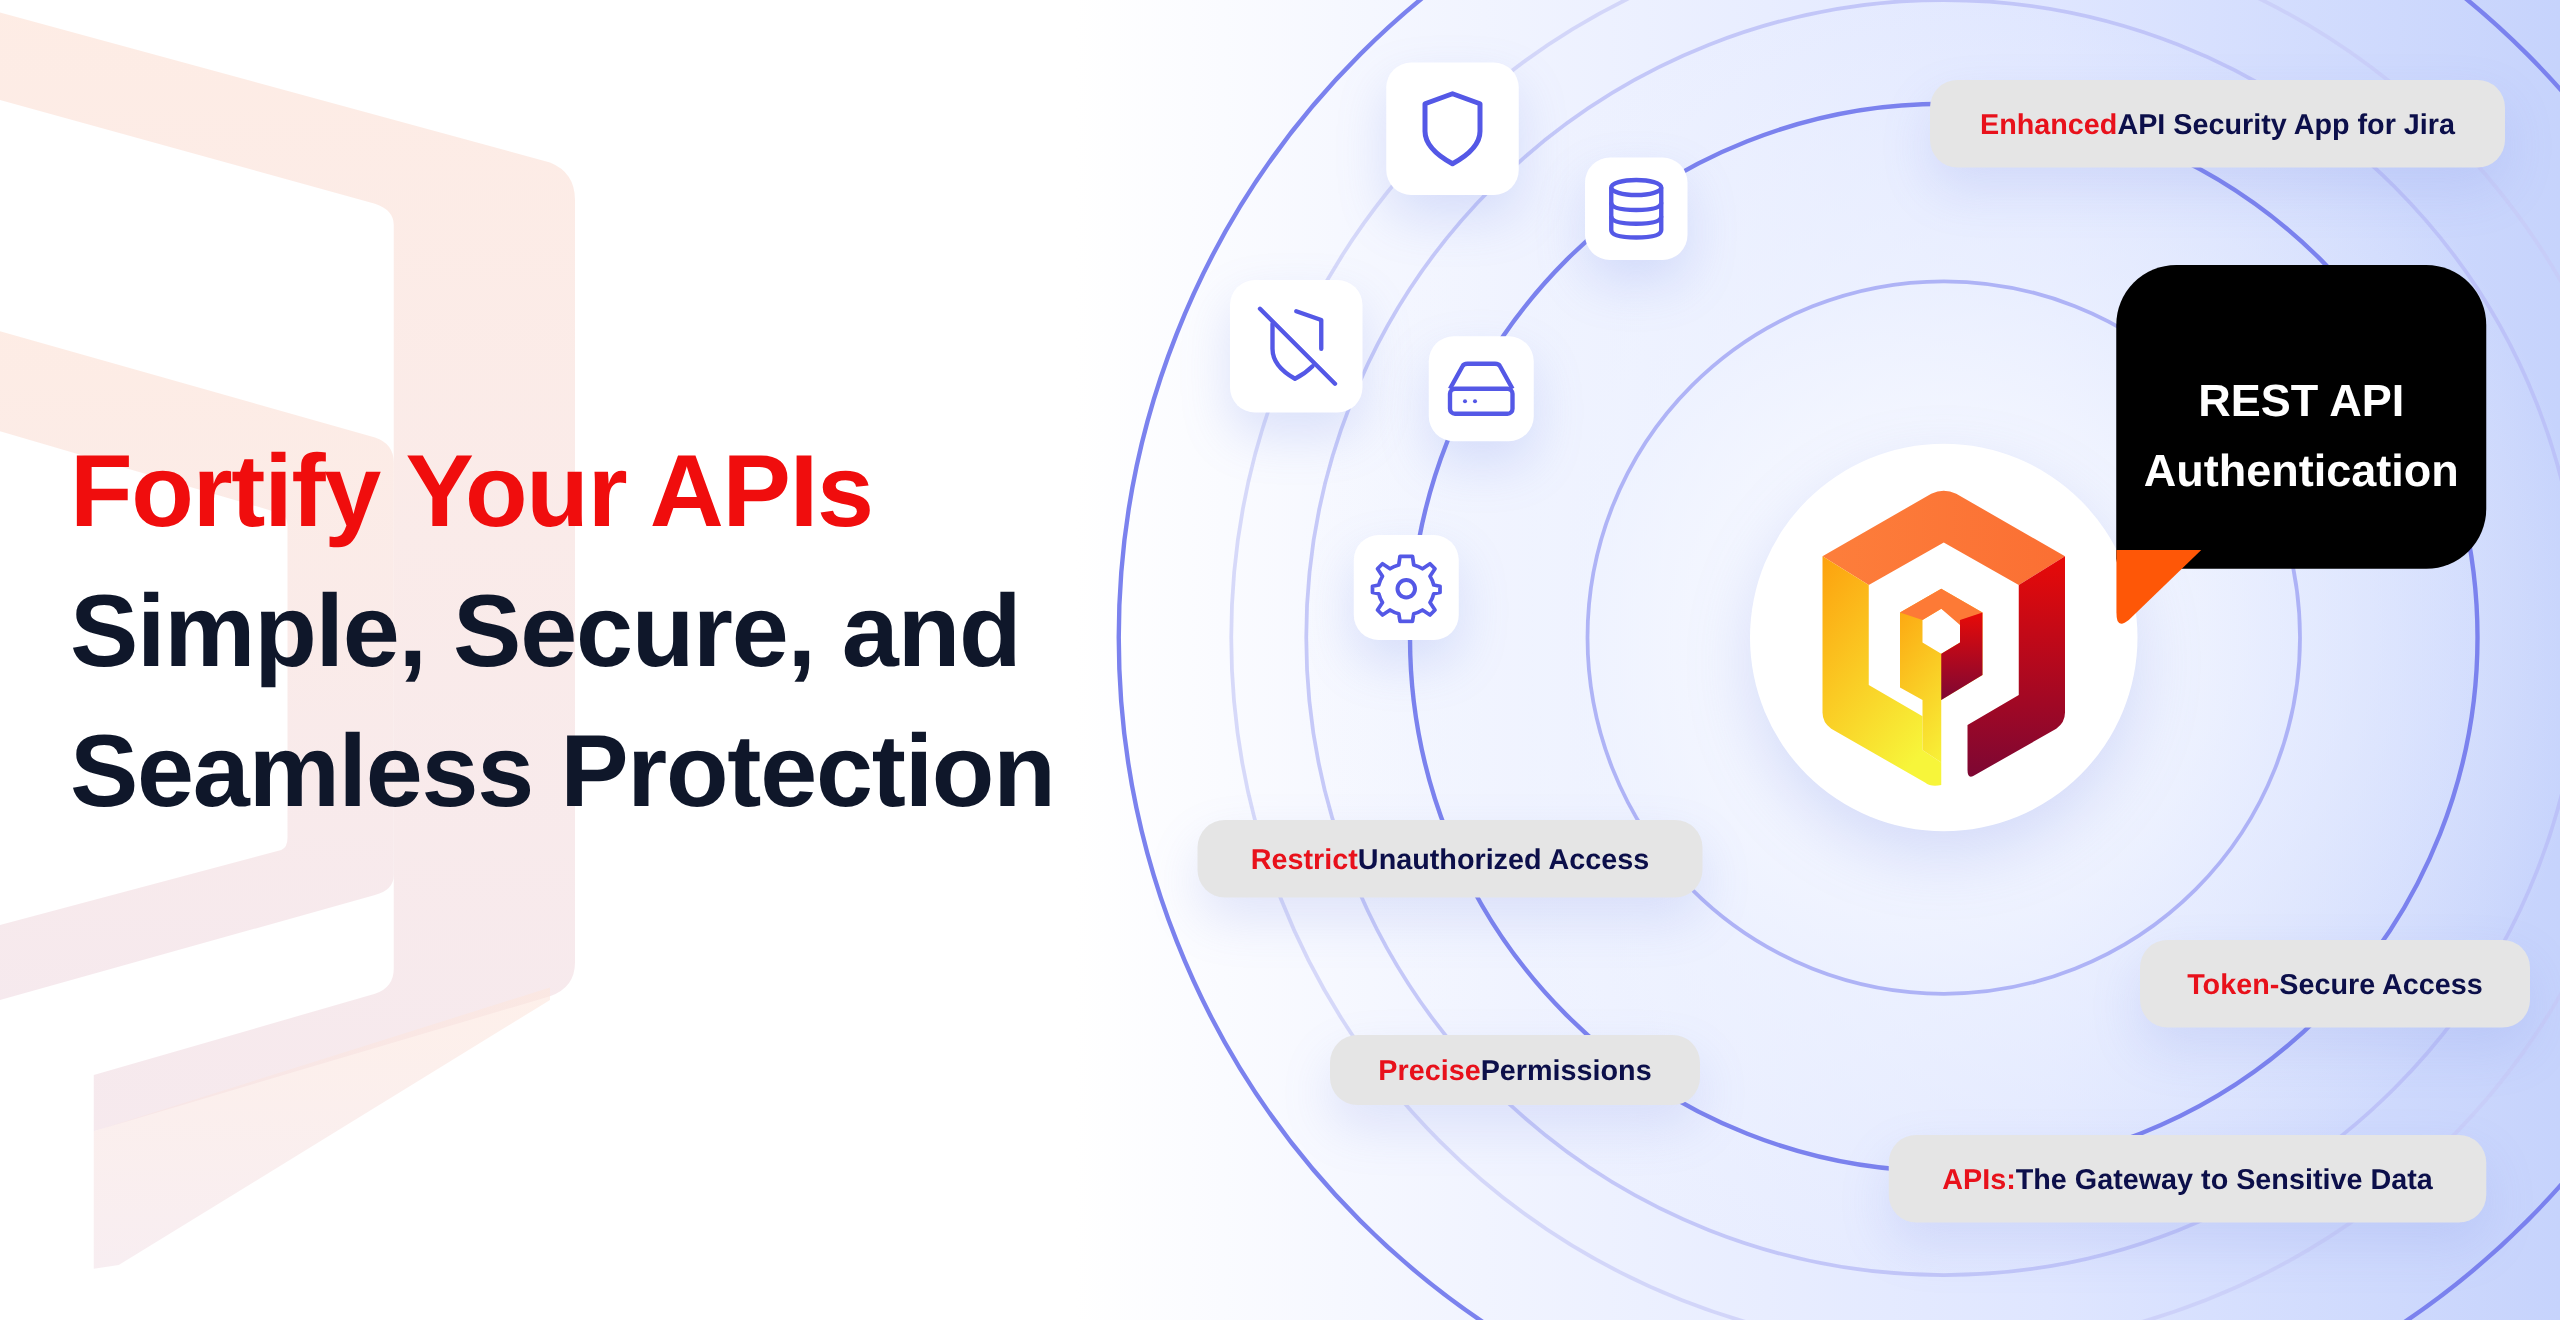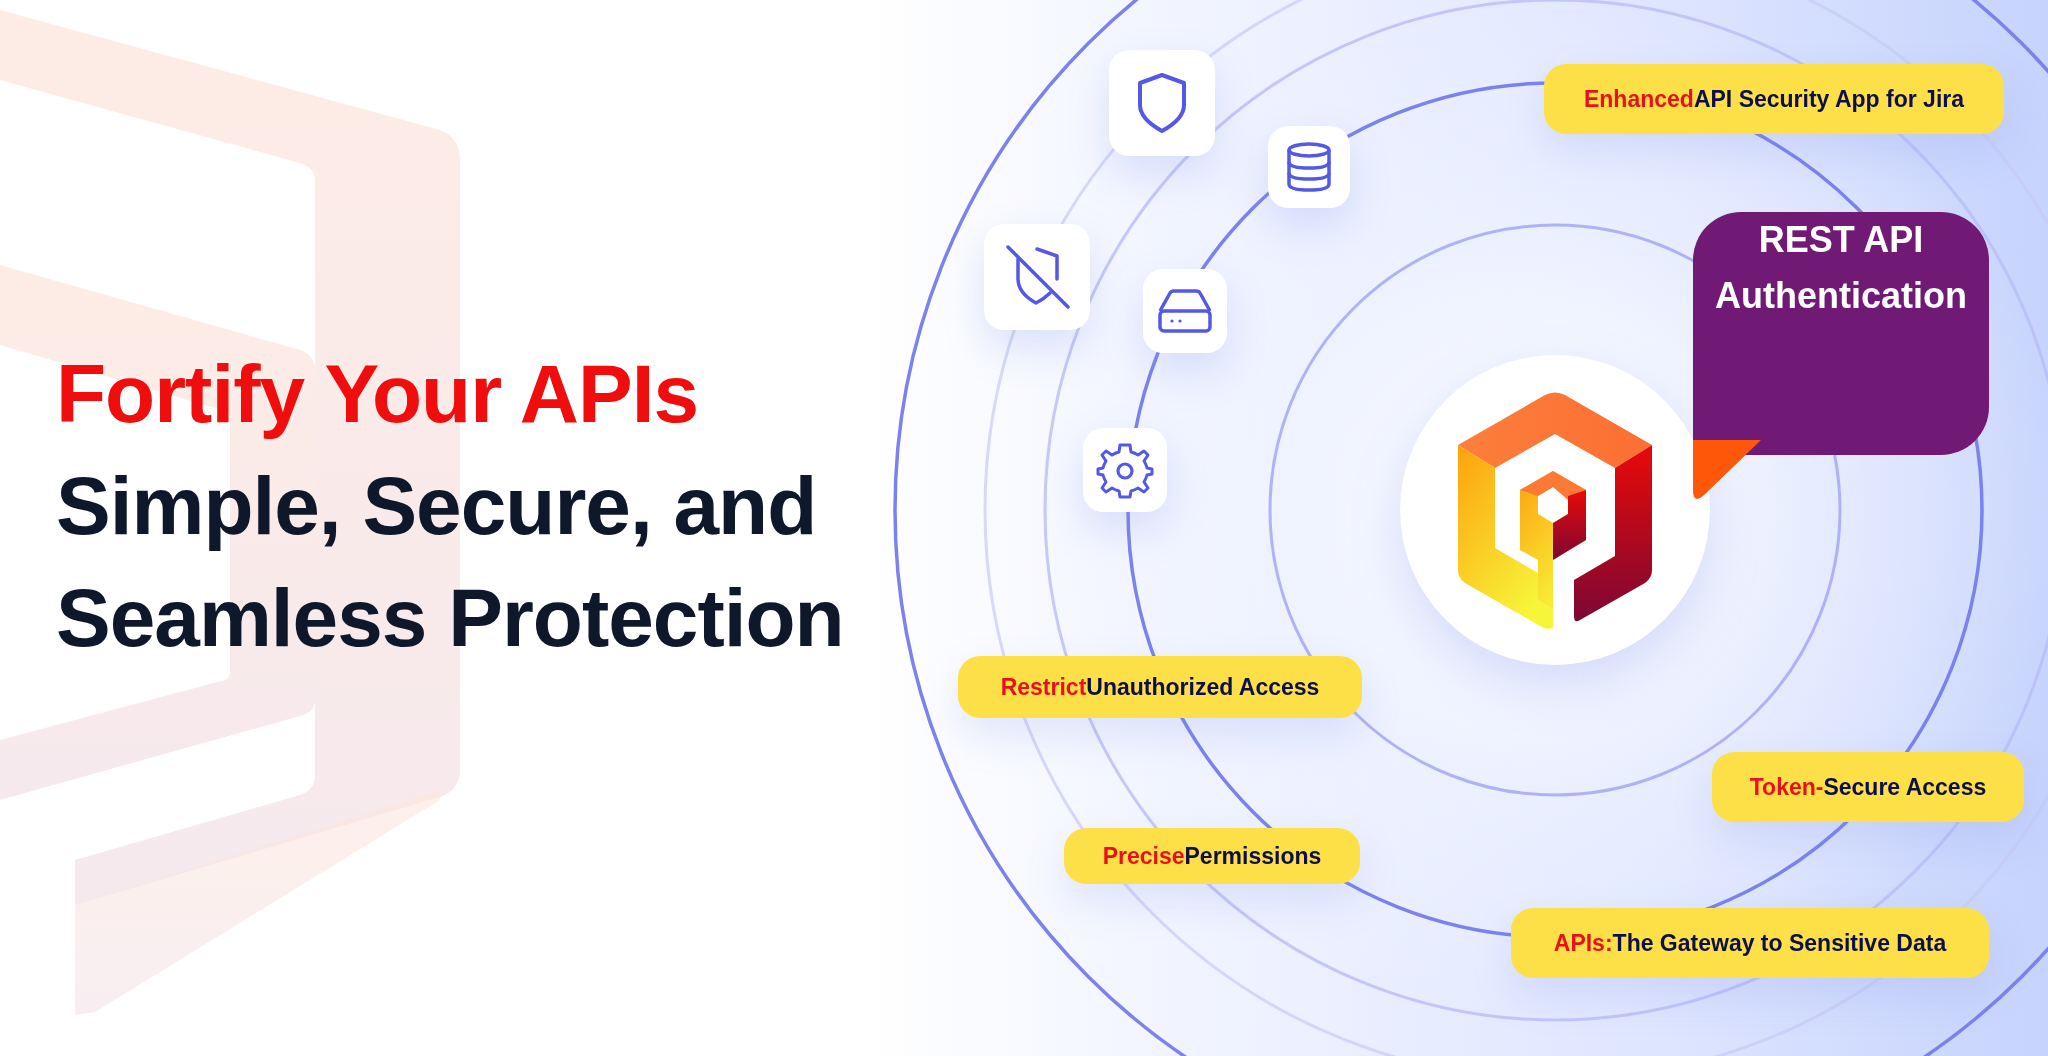--- a/index.html
+++ b/index.html
@@ -29,39 +29,39 @@
   .headline .navy { color: #0f172a; }
 
   .tile {
     position: absolute; background: #ffffff; border-radius: 20px;
     box-shadow: 0 18px 40px rgba(120,140,230,0.22);
     display: flex; align-items: center; justify-content: center;
   }
   .tile svg { display: block; }
 
   .pill {
-    position: absolute; background: #fde047; border-radius: 22px;
+    position: absolute; background: #e5e5e5; border-radius: 22px;
     box-shadow: 0 18px 40px rgba(120,140,230,0.18);
     display: flex; align-items: center; justify-content: center;
     font-size: 23px; font-weight: 700; white-space: nowrap;
   }
   .pill .hl { color: #e8111b; }
   .pill .rest { color: #0c0f4a; }
 
   .logo-circle {
     position: absolute; left: 1400px; top: 355px; width: 310px; height: 310px;
     border-radius: 50%; background: #ffffff;
     box-shadow: 0 20px 50px rgba(120,140,230,0.25);
   }
   .logo { position: absolute; left: 1450px; top: 390px; width: 210px; height: 240px; }
 
   .bubble {
     position: absolute; left: 1693px; top: 212px; width: 296px; height: 243px;
-    background: #701a75; border-radius: 48px 48px 48px 8px;
-    display: flex; flex-direction: column; align-items: center; justify-content: flex-start;
+    background: #000000; border-radius: 48px 48px 48px 8px;
+    display: flex; flex-direction: column; align-items: center; justify-content: flex-end;
     color: #ffffff; font-weight: 700; font-size: 36px; line-height: 56px;
     padding-bottom: 50px;
   }
   .bubble-tail { position: absolute; left: 1693px; top: 440px; width: 70px; height: 70px; }
 </style>
 </head>
 <body>
 
 <div class="bg-right"></div>
 

